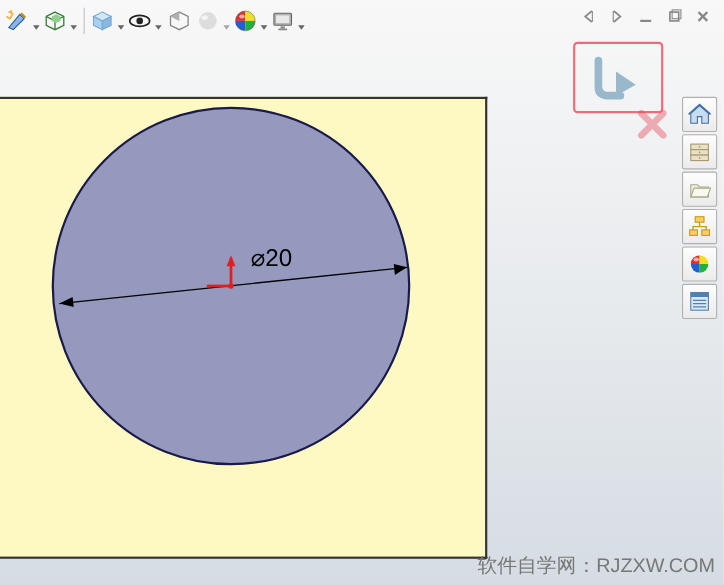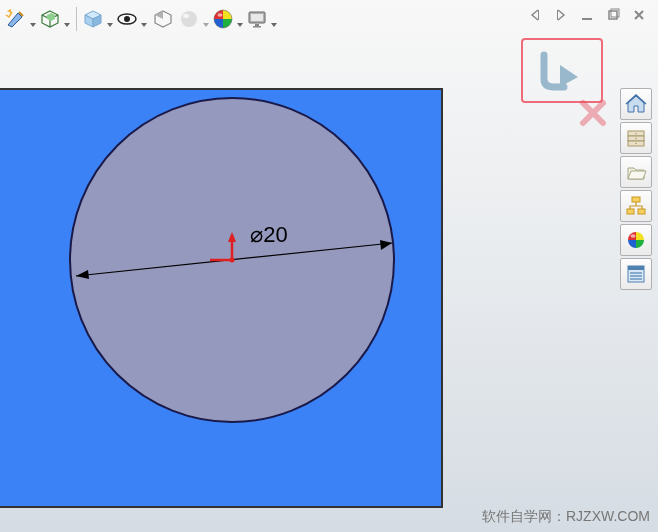--- a/index.html
+++ b/index.html
@@ -115,32 +115,31 @@
       border-radius: 2px;
     }
 
     
     .canvas-area {
       position: absolute;
       top: 88px;
       left: 0;
       width: 443px;
       height: 420px;
-      background: #3b82f6;
+      background: #fef9c3;
       border: 2px solid #333;
       border-left: none;
-      padding-left: 22px;
     }
 
     
     .watermark {
       position: absolute;
       bottom: 6px;
       right: 8px;
-      font-size: 14px;
+      font-size: 18px;
       color: #777;
     }
   </style>
 </head>
 <body>
 
 <div class="top-toolbar">
   <div class="tool-btn with-dropdown">
     <svg width="24" height="24">
       <path d="M4 18 L14 6 L18 10 L8 20 Z" fill="#8ab6e8" stroke="#2a5a9a" stroke-width="1"></path>

